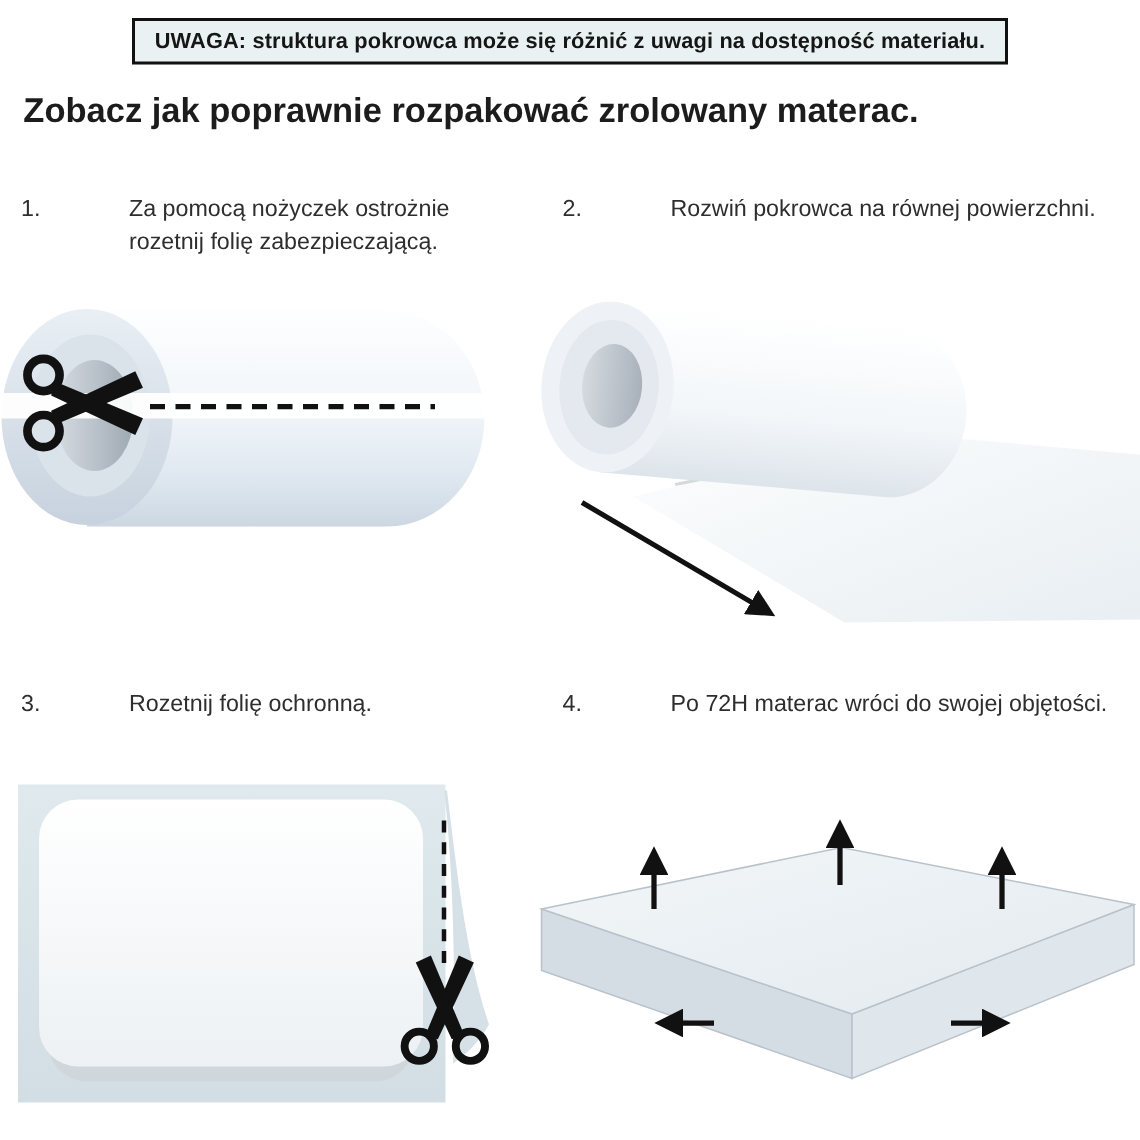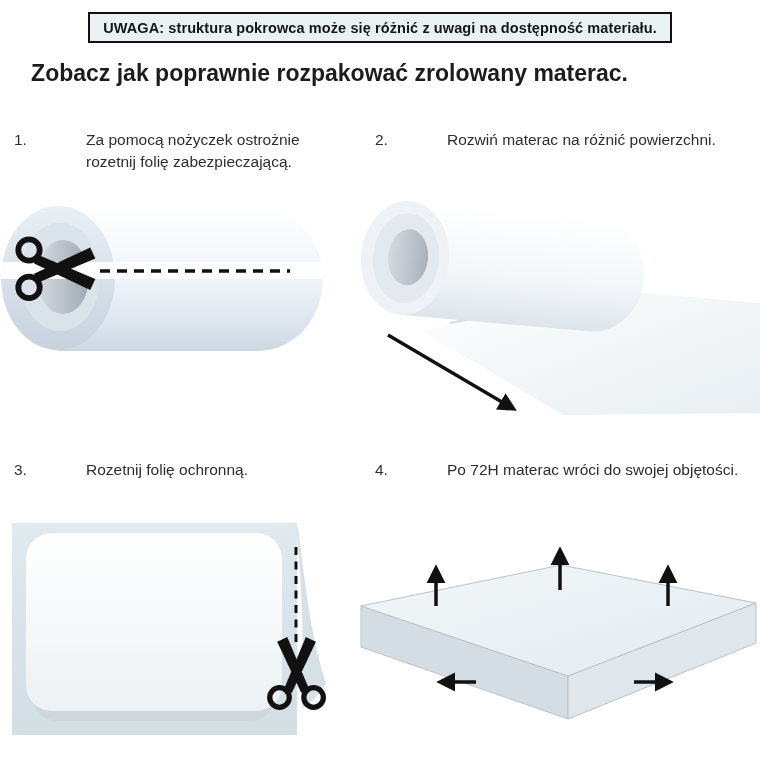--- a/index.html
+++ b/index.html
@@ -8,21 +8,21 @@
 
   .notice {
     position:absolute; left:88px; top:12px; width:584px; height:31px;
     box-sizing:border-box; border:2px solid var(--notice-border,#111);
     background:var(--notice-bg,#eaf1f3);
     display:flex; align-items:center; justify-content:center;
     font-weight:bold; font-size:14.5px; color:#161616; letter-spacing:0.1px;
   }
 
   .title {
-    position:absolute; top:60px; left:0; width:628px; text-align:right;
+    position:absolute; top:60px; left:0; width:628px; text-align:center;
     font-size:23px; font-weight:bold; color:var(--heading-text,#1c1c1c);
   }
 
   .step { position:absolute; display:flex; font-size:15.5px;
           color:var(--body-text,#2e2e2e); line-height:1.42; }
   .step .num { flex:0 0 24px; }
   .step .txt { flex:1 1 auto;margin-left:48px; }
   #step1t { left:14px; top:129px; width:332px; }
   #step2t { left:375px; top:129px; width:382px; }
   #step3t { left:14px; top:459px; width:332px; }
@@ -44,21 +44,21 @@
   </div>
 
   <div class="title">Zobacz jak poprawnie rozpakować zrolowany materac.</div>
 
   <div class="step" id="step1t">
     <span class="num">1.</span>
     <span class="txt">Za pomocą nożyczek ostrożnie rozetnij folię zabezpieczającą.</span>
   </div>
   <div class="step" id="step2t">
     <span class="num">2.</span>
-    <span class="txt">Rozwiń materac na różnić powierzchni.</span>
+    <span class="txt">Rozwiń pokrowca na równej powierzchni.</span>
   </div>
   <div class="step" id="step3t">
     <span class="num">3.</span>
     <span class="txt">Rozetnij folię ochronną.</span>
   </div>
   <div class="step" id="step4t">
     <span class="num">4.</span>
     <span class="txt">Po 72H materac wróci do swojej objętości.</span>
   </div>
 

